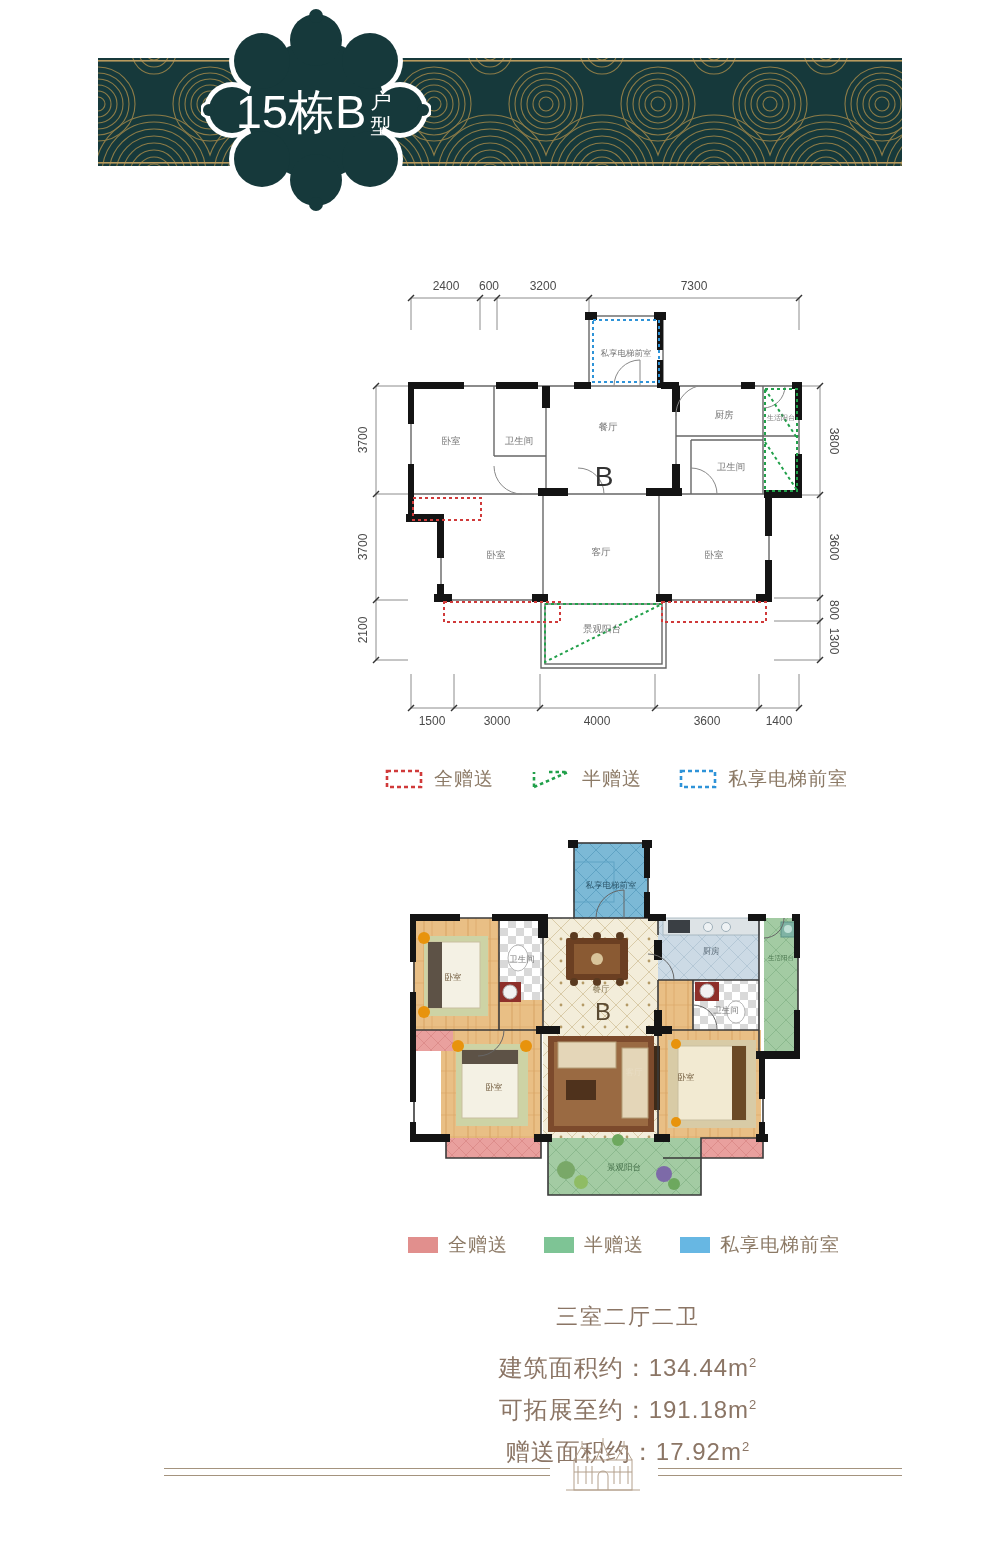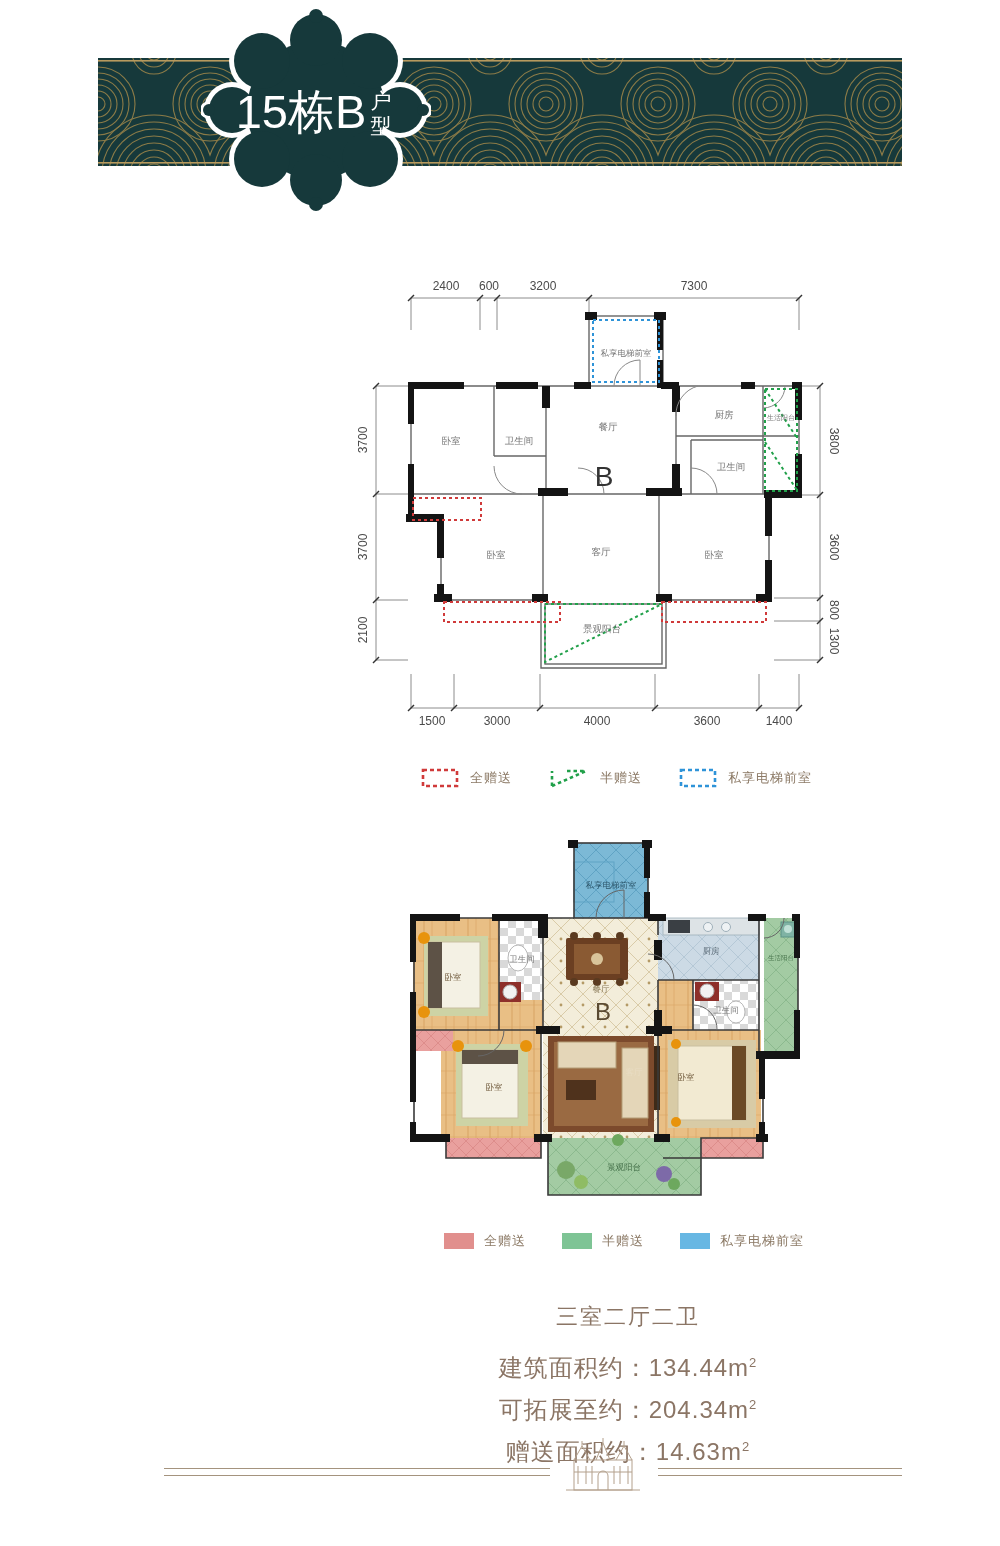--- a/index.html
+++ b/index.html
@@ -5,21 +5,21 @@
   html,body{margin:0;padding:0;background:#ffffff;}
   body{font-family:"Liberation Sans","DejaVu Sans",sans-serif;}
   .page{position:relative;width:804px;height:1546px;background:#fff;overflow:hidden;margin:0 auto;}
   .banner{position:absolute;left:0;top:58px;width:1000px;height:108px;}
   .badge{position:absolute;left:103px;top:6px;width:230px;height:208px;}
   .plan1-wrap{position:absolute;left:248px;top:268px;width:504px;height:486px;}
   .legend-row{position:absolute;left:0;width:1000px;display:flex;justify-content:center;align-items:center;gap:36px;}
   .legend-dashed{top:766px;transform:translateX(18px);}
   .legend-solid{top:1232px;transform:translateX(26px);}
   .legend-item{display:flex;align-items:center;gap:10px;}
-  .legend-label{font-size:13px;color:#8c7a66;letter-spacing:1px;}
+  .legend-label{font-size:19px;color:#8c7a66;letter-spacing:1px;}
   .plan2-wrap{position:absolute;left:298px;top:840px;width:424px;height:376px;}
   .summary{position:absolute;left:0;top:1302px;width:1000px;text-align:center;transform:translateX(30px);color:#8b7565;}
   .summary-title{font-size:22px;letter-spacing:2px;margin-bottom:12px;}
   .summary-line{font-size:24px;line-height:37px;letter-spacing:1px;}
   .summary-line sup{font-size:13px;}
   .footer{position:absolute;left:0;top:1432px;width:1000px;height:80px;}
   .footer-line{position:absolute;height:10px;}
   .footer-line .l1,.footer-line .l2{height:1px;background:#a4937e;}
   .footer-line .l1{margin-bottom:6px;}
   .fl-left{left:66px;top:36px;width:386px;}
@@ -481,22 +481,22 @@
       <svg width="30" height="18">
         <rect x="0" y="1" width="30" height="16" fill="#67b7e3"></rect>
       </svg>
       <span class="legend-label">私享电梯前室</span>
     </div>
   </div>
 
   <div class="summary">
     <div class="summary-title">三室二厅二卫</div>
     <div class="summary-line"><span>建筑面积约：134.44m</span><sup>2</sup></div>
-    <div class="summary-line"><span>可拓展至约：204.34m</span><sup>2</sup></div>
-    <div class="summary-line"><span>赠送面积约：14.63m</span><sup>2</sup></div>
+    <div class="summary-line"><span>可拓展至约：191.18m</span><sup>2</sup></div>
+    <div class="summary-line"><span>赠送面积约：17.92m</span><sup>2</sup></div>
   </div>
 
   <div class="footer">
     <div class="footer-line fl-left">
         <div class="l1"></div>
         <div class="l2"></div>
       </div>
     <div class="footer-line fl-right">
         <div class="l1"></div>
         <div class="l2"></div>

